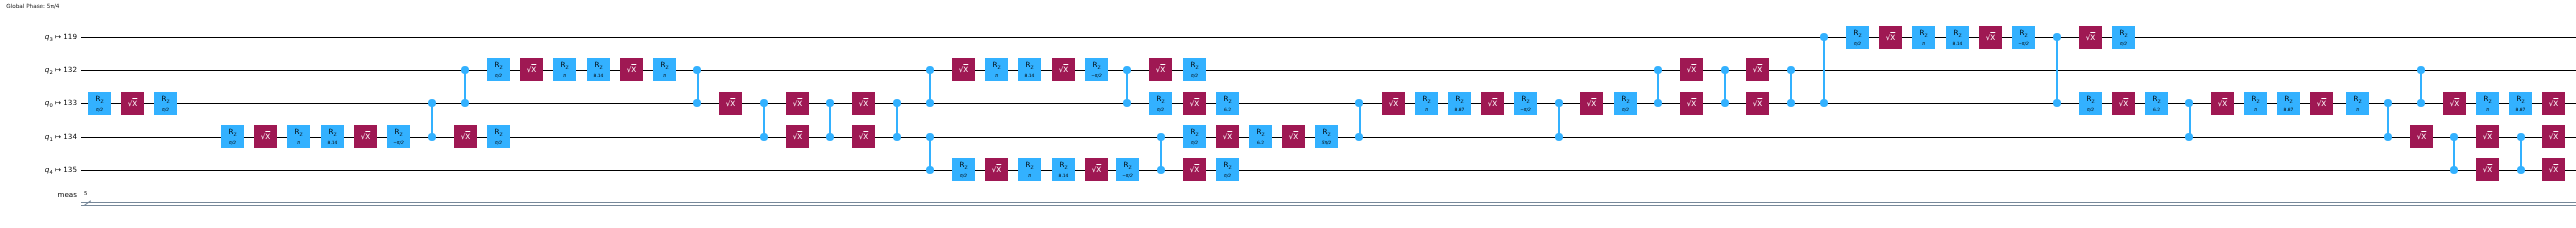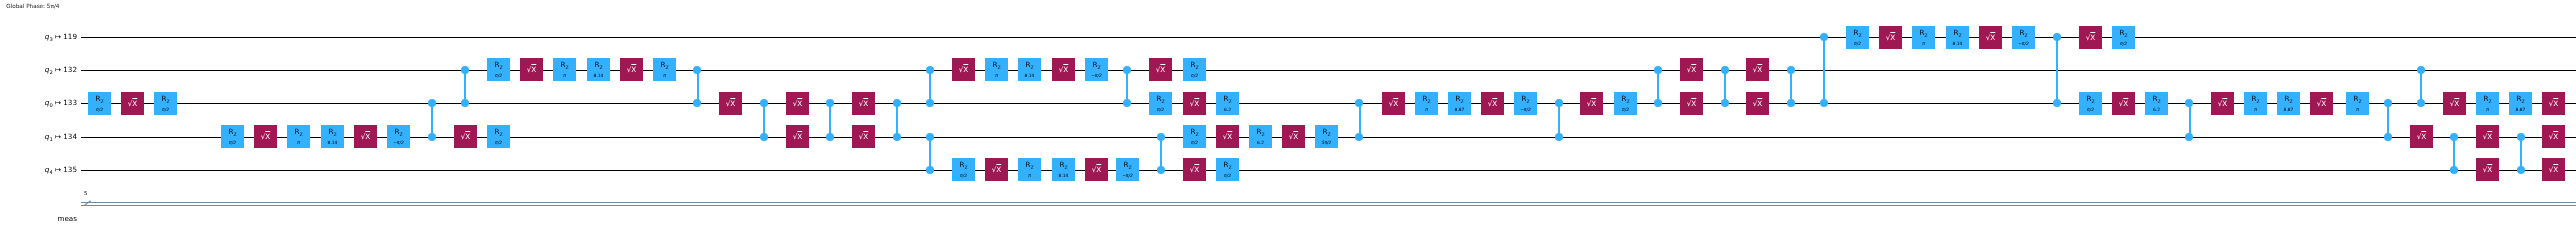--- a/index.html
+++ b/index.html
@@ -32,21 +32,21 @@
     <div class="qlabel" style="left: 0px; top: 32px;"><i>q</i><sub>3</sub> ↦ 119</div>
     <div class="wire" style="left: 81px; top: 70px; width: 3986px; background: rgb(0, 0, 0);"></div>
     <div class="qlabel" style="left: 0px; top: 65px;"><i>q</i><sub>2</sub> ↦ 132</div>
     <div class="wire" style="left: 81px; top: 103px; width: 3986px; background: rgb(0, 0, 0);"></div>
     <div class="qlabel" style="left: 0px; top: 98px;"><i>q</i><sub>0</sub> ↦ 133</div>
     <div class="wire" style="left: 81px; top: 137px; width: 3986px; background: rgb(0, 0, 0);"></div>
     <div class="qlabel" style="left: 0px; top: 132px;"><i>q</i><sub>1</sub> ↦ 134</div>
     <div class="wire" style="left: 81px; top: 170px; width: 3986px; background: rgb(0, 0, 0);"></div>
     <div class="qlabel" style="left: 0px; top: 165px;"><i>q</i><sub>4</sub> ↦ 135</div>
     <div class="clwire" style="left: 81px; top: 202px; width: 3986px;"></div>
-    <div class="qlabel" style="left: 0px; top: 214px;">meas</div>
+    <div class="qlabel" style="left: 0px; top: 190px;">meas</div>
     <div class="bundle5" style="left: 84px; top: 190px;">5</div>
     <div class="bslash" style="left: 87px; top: 199px;"></div>
     <div class="czline" style="left: 431px; top: 104px; height: 33px; background: rgb(51, 177, 255);"></div>
     <div class="czdot" style="left: 428px; top: 99px; background: rgb(51, 177, 255);"></div>
     <div class="czdot" style="left: 428px; top: 133px; background: rgb(51, 177, 255);"></div>
     <div class="czline" style="left: 464px; top: 70px; height: 33px; background: rgb(51, 177, 255);"></div>
     <div class="czdot" style="left: 461px; top: 66px; background: rgb(51, 177, 255);"></div>
     <div class="czdot" style="left: 461px; top: 99px; background: rgb(51, 177, 255);"></div>
     <div class="czline" style="left: 697px; top: 70px; height: 33px; background: rgb(51, 177, 255);"></div>
     <div class="czdot" style="left: 693px; top: 66px; background: rgb(51, 177, 255);"></div>

